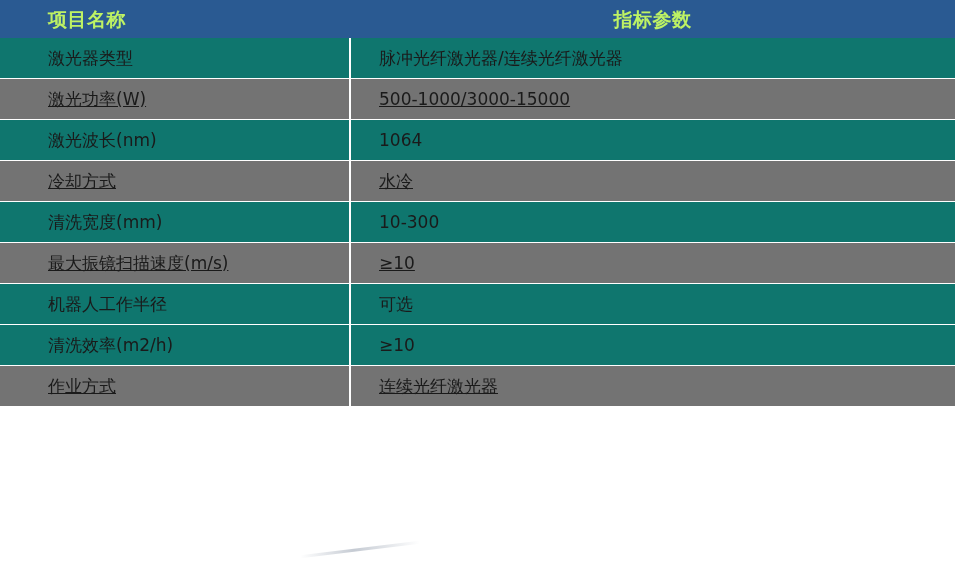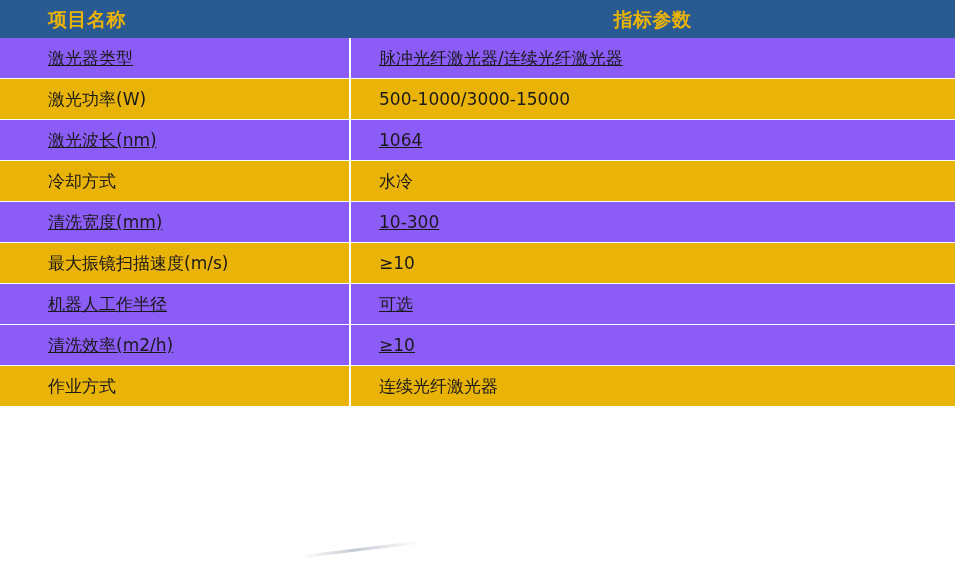--- a/index.html
+++ b/index.html
@@ -16,21 +16,21 @@
   .spec-table {
     width: 955px;
     border-collapse: collapse;
     table-layout: fixed;
   }
   .spec-table col.col-name { width: 350px; }
   .spec-table col.col-value { width: 605px; }
 
   .spec-table th {
     background: #2a5a92;
-    color: #eab308;
+    color: #bef264;
     font-size: 19px;
     font-weight: bold;
     height: 38px;
     line-height: 38px;
     padding: 0;
     text-align: center;
     letter-spacing: 0.5px;
   }
   .spec-table th.th-name {
     text-align: left;
@@ -44,22 +44,22 @@
     vertical-align: middle;
     border-bottom: 1px solid #ffffff;
   }
   .spec-table td.cell-name {
     padding-left: 48px;
     border-right: 2px solid #ffffff;
   }
   .spec-table td.cell-value {
     padding-left: 28px;
   }
-  .spec-table tr.row-even td { background: #8b5cf6; text-decoration: underline; }
-  .spec-table tr.row-odd  td { background: #eab308; }
+  .spec-table tr.row-even td { background: #0f766e; }
+  .spec-table tr.row-odd  td { background: #737373; text-decoration: underline; }
 
   .watermark {
     position: absolute;
     left: 300px;
     top: 538px;
     width: 120px;
     height: 40px;
     pointer-events: none;
   }
   .watermark .streak {

